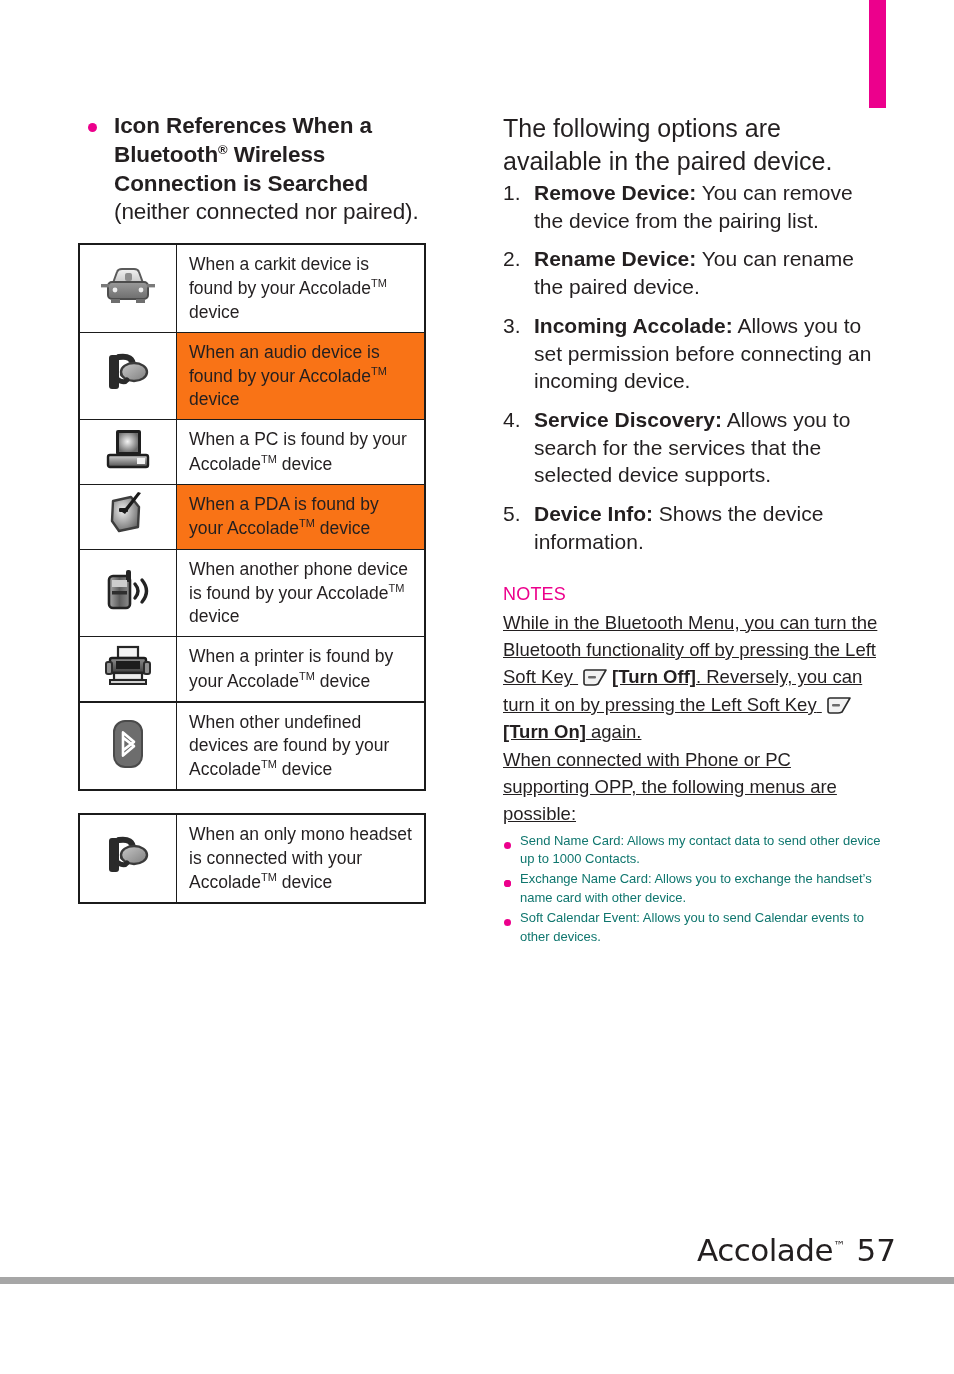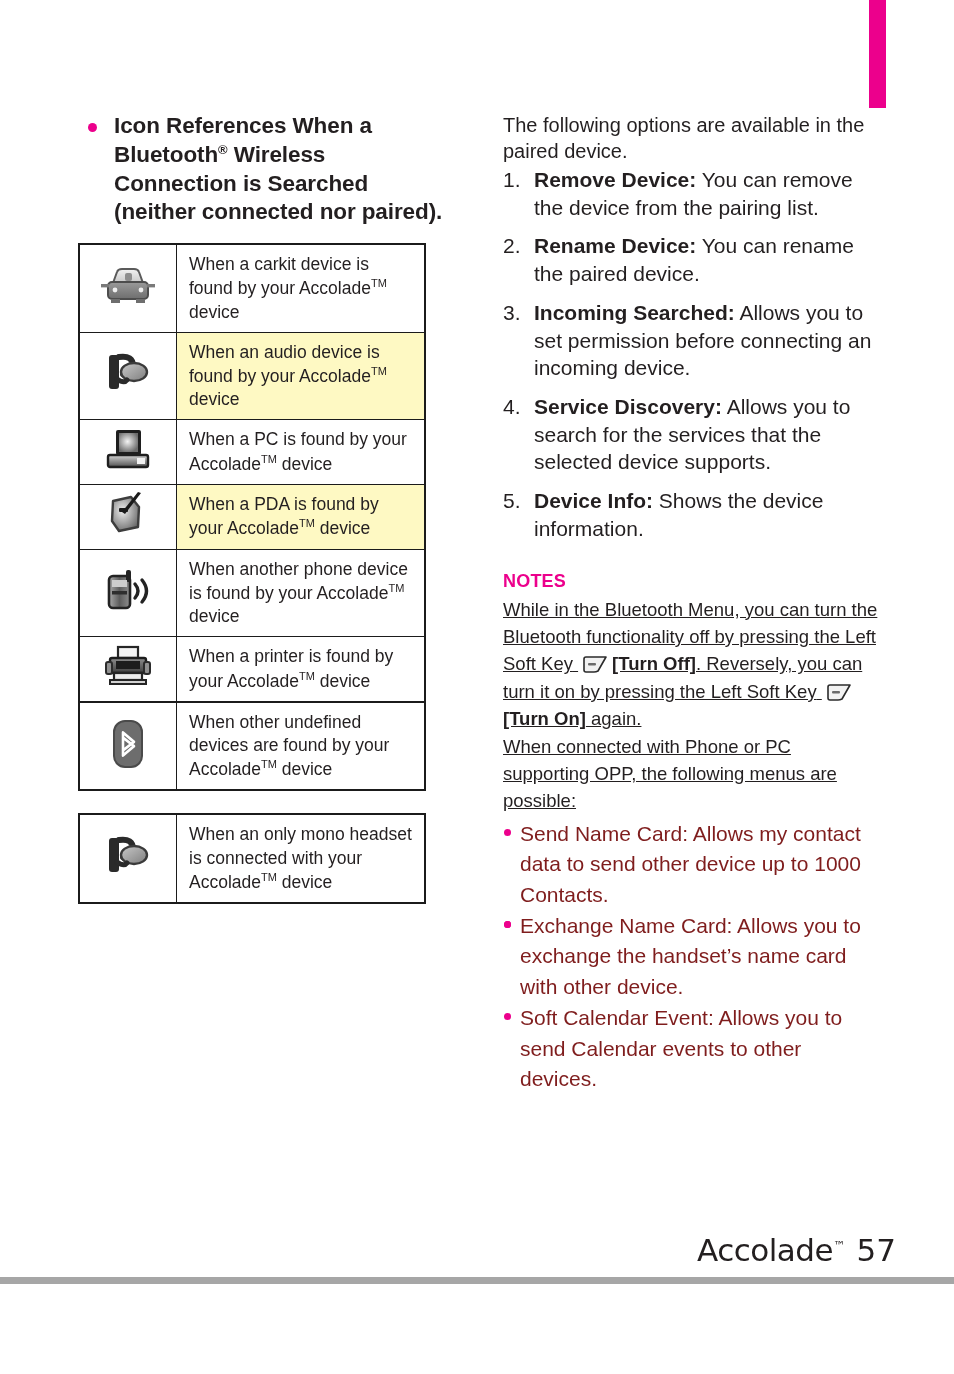--- a/index.html
+++ b/index.html
@@ -64,21 +64,21 @@
     height: 9px;
     border-radius: 50%;
     background: #ec008c;
   }
   .bullet-head .reg {
     font-size: 13px;
     vertical-align: super;
     font-weight: bold;
   }
   .bullet-head .sub-note {
-    font-weight: bold;
+    font-weight: normal;
   }
 
   
   .icon-table {
     border-collapse: collapse;
     width: 348px;
     margin-top: 16px;
     border: 2.5px solid #1b1b1b;
     table-layout: fixed;
   }
@@ -94,37 +94,37 @@
     padding: 6px 0;
   }
   .icon-table td.cell-text {
     padding: 8px 8px 8px 12px;
     font-size: 17.5px;
     line-height: 1.33;
     color: #231f20;
     background: #ffffff;
   }
   .icon-table tr.shaded td.cell-text {
-    background: #fef9c3;
+    background: #f97316;
   }
   .icon-table tr.thick-top td {
     border-top: 2.5px solid #1b1b1b;
   }
   .tm {
     font-size: 11px;
     vertical-align: super;
     letter-spacing: 0;
   }
 
   
   .dev-icon { display:inline-block; }
 
   
   .intro {
-    font-size: 20px;
+    font-size: 25px;
     line-height: 1.3;
     color: #231f20;
   }
   ol.opts {
     list-style: none;
     margin: 0;
     padding: 0;
   }
   ol.opts li {
     position: relative;
@@ -137,21 +137,21 @@
   ol.opts li:first-child { margin-top: 0; }
   ol.opts li .num {
     position: absolute;
     left: 0;
     top: 0;
   }
   ol.opts li b { font-weight: bold; }
 
   .notes-title {
     color: #ec008c;
-    font-weight: bold;
+    font-weight: normal;
     font-size: 18px;
     letter-spacing: 0.2px;
     margin-top: 28px;
     margin-bottom: 4px;
   }
   .notes-body {
     font-size: 18.5px;
     line-height: 1.48;
     color: #231f20;
     text-decoration: underline;
@@ -170,23 +170,23 @@
   .softkey svg { display:block; }
 
   ul.opp {
     list-style: none;
     margin: 4px 0 0 0;
     padding: 0;
   }
   ul.opp li {
     position: relative;
     padding-left: 17px;
-    font-size: 21px;
+    font-size: 13px;
     line-height: 1.45;
-    color: #7f1d1d;
+    color: #0f766e;
     margin-bottom: 1px;
   }
   ul.opp li .dot {
     position: absolute;
     left: 1px;
     top: 10px;
     width: 7px;
     height: 7px;
     border-radius: 50%;
     background: #ec008c;
@@ -447,21 +447,21 @@
     <div class="intro">The following options are available in the paired device.</div>
 
     <ol class="opts" style="margin-top:2px;">
       <li>
         <span class="num">1.</span><b>Remove Device:</b><span> You can remove the device from the pairing list.</span>
       </li>
       <li>
         <span class="num">2.</span><b>Rename Device:</b><span> You can rename the paired device.</span>
       </li>
       <li>
-        <span class="num">3.</span><b>Incoming Searched:</b><span> Allows you to set permission before connecting an incoming device.</span>
+        <span class="num">3.</span><b>Incoming Accolade:</b><span> Allows you to set permission before connecting an incoming device.</span>
       </li>
       <li>
         <span class="num">4.</span><b>Service Discovery:</b><span> Allows you to search for the services that the selected device supports.</span>
       </li>
       <li>
         <span class="num">5.</span><b>Device Info:</b><span> Shows the device information.</span>
       </li>
     </ol>
 
     <div class="notes-title">NOTES</div>

